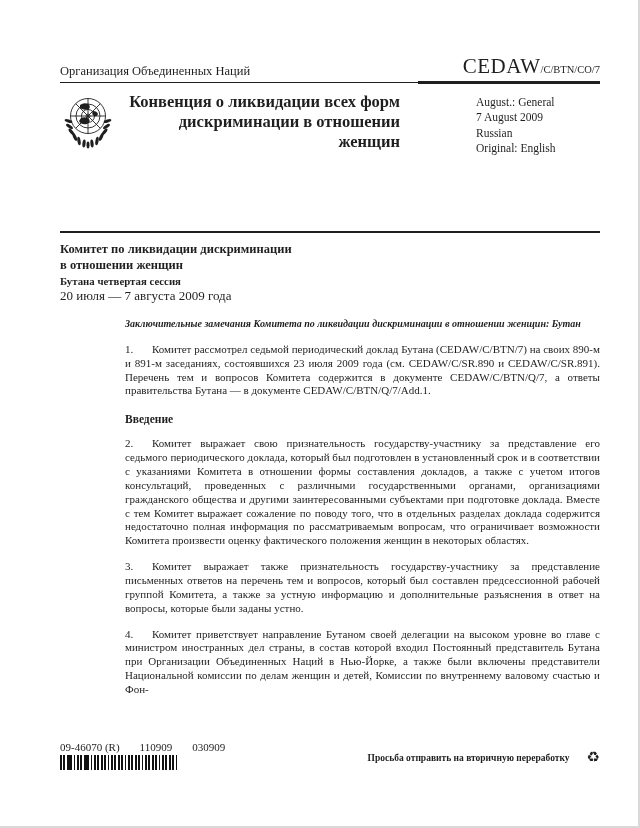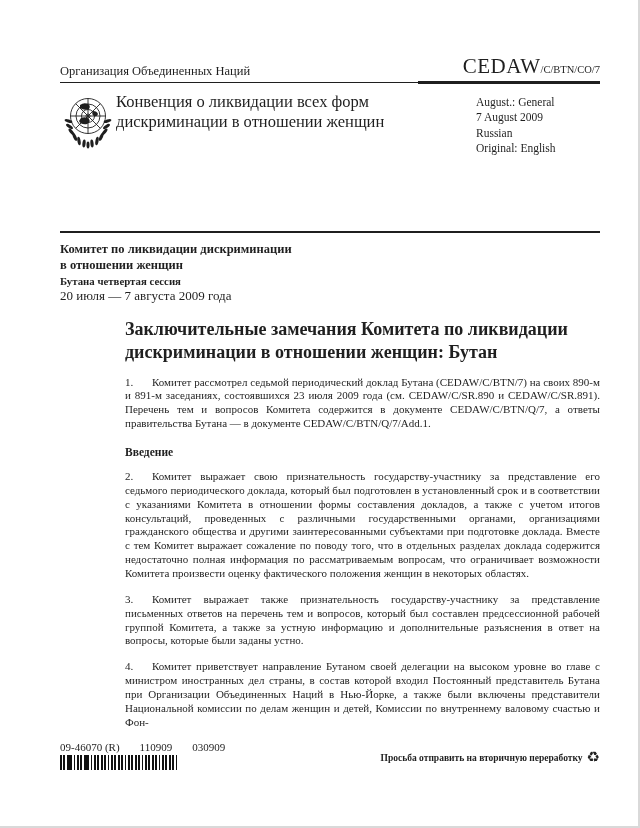--- a/index.html
+++ b/index.html
@@ -19,51 +19,51 @@
   .header-top { display: flex; justify-content: space-between; align-items: flex-end; }
   .org-name { font-size: 12.5px; }
   .doc-symbol { font-size: 21px; letter-spacing: 0.5px; white-space: nowrap; }
   .doc-symbol .suffix { font-size: 10.5px; letter-spacing: 0; }
   .header-rule { position: relative; margin-top: 3px; border-top: 1.2px solid #1f1f1f; height: 0; }
   .header-rule .thick { position: absolute; right: 0; top: -1.6px; width: 182px; height: 2.6px; background: #1f1f1f; }
 
   
   .masthead { display: flex; margin-top: 9px; }
   .emblem { flex: 0 0 auto; }
-  .conv-title { width: 272px; font-weight: normal; font-size: 16.5px; line-height: 1.22; }
+  .conv-title { margin-left: 12px; width: 272px; font-weight: bold; font-size: 16.5px; line-height: 1.22; text-align: right; }
   .distr { margin-left: auto; width: 124px; font-size: 11.5px; line-height: 1.34; padding-top: 3px; }
 
   
   .section-rule { margin-top: 74px; height: 2.6px; background: #1f1f1f; }
 
   
   .committee { margin-top: 8px; }
   .committee-name { font-weight: bold; font-size: 12.5px; line-height: 1.28; width: 300px; }
   .session-name { font-weight: bold; font-size: 10.8px; margin-top: 2px; }
   .session-dates { font-size: 13px; margin-top: 1px; }
 
   
   .doc-main { margin-left: 65px; margin-top: 14px; }
-  .doc-title { font-weight: bold; font-size: 18px; line-height: 1.26; width: 462px; }
+  .doc-title { font-weight: bold; font-size: 10px; line-height: 1.26; width: 462px; font-style: italic; }
   .para { margin: 12px 0 0 0; font-size: 11px; line-height: 1.26; text-align: justify; }
   .pnum { display: inline-block; width: 27px; }
   .section-heading { font-weight: bold; font-size: 11.5px; margin-top: 15px; }
 
   
   .footer { position: absolute; top: 741px; left: 60px; right: 40px;
             display: flex; justify-content: space-between; align-items: flex-start; }
   .job-line { font-size: 11px; white-space: nowrap; }
   .job-line .pd { margin-left: 20px; }
   .barcode {
     width: 118px; height: 15px; margin-top: 2px;
     background:
       repeating-linear-gradient(90deg, #111 0 1.6px, transparent 1.6px 3.4px),
       repeating-linear-gradient(90deg, #111 0 1px, transparent 1px 8.5px);
   }
-  .recycle-line { margin-top: 9px; display: flex; align-items: center; gap: 4px;
+  .recycle-line { margin-top: 9px; display: flex; align-items: center; gap: 17px;
                   font-weight: bold; font-size: 9.5px; white-space: nowrap; }
   .recycle-icon { font-size: 15px; font-weight: normal; line-height: 1;
                   font-family: "DejaVu Sans", sans-serif; }
 </style>
 </head>
 <body>
 
 <div class="page">
   <div class="content">
 

